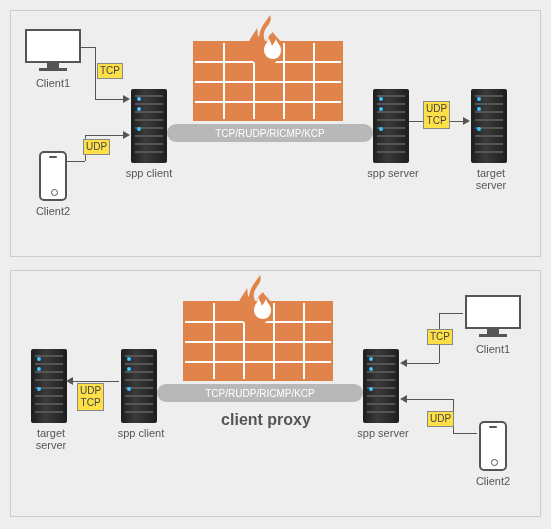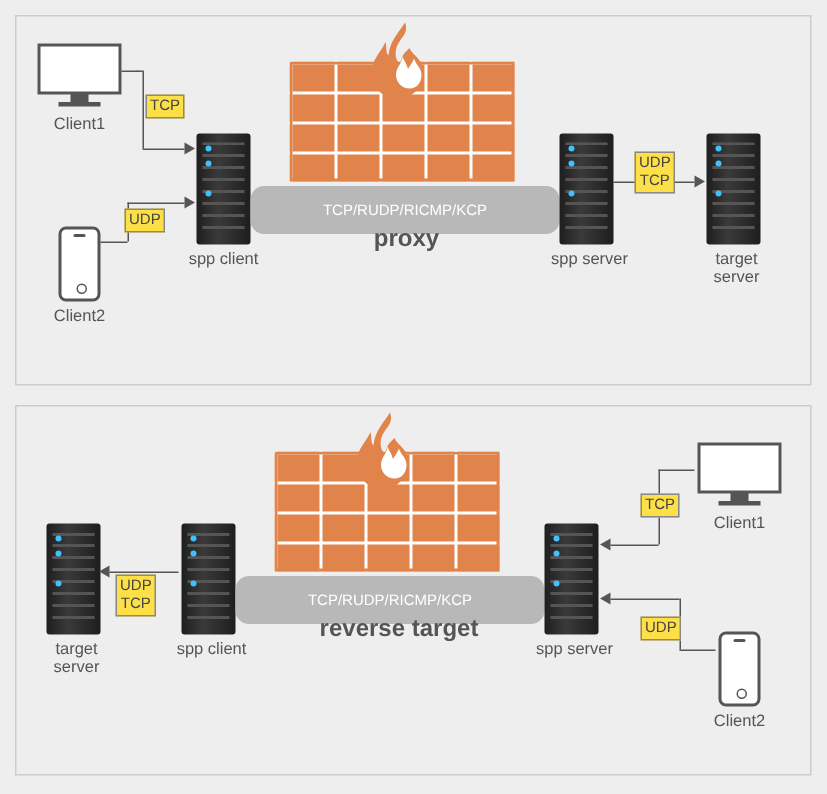--- a/index.html
+++ b/index.html
@@ -2,21 +2,21 @@
 <html><head>
 <meta charset="utf-8">
 <style>
   body{margin:0;background:#eeeeee;font-family:Arial,Helvetica,sans-serif;font-size:11px;color:#444}
   .page{position:relative;width:551px;height:529px}
   .panel{position:absolute;left:10px;right:10px;border:1px solid #ccc;background:#eeeeee}
   .panel.top{top:10px;height:245px}
   .panel.bottom{top:270px;height:245px}
   .lbl{position:absolute;text-align:center;color:#555}
   .big{font-weight:bold;font-size:16px;color:#555}
-  .prot-bar{position:absolute;height:32px;background:#b8b8b8;border-radius:9px;display:flex;align-items:center;justify-content:center;font-size:10px;color:#fff}
+  .prot-bar{position:absolute;height:18px;background:#b8b8b8;border-radius:9px;display:flex;align-items:center;justify-content:center;font-size:10px;color:#fff}
   .prot-box{position:absolute;border:1px solid #888;background:#fde047;font-size:10px;text-align:center;color:#444;line-height:1.2;padding:1px 2px}
   .line{position:absolute;background:#555}
   .lineH{height:1px}
   .lineV{width:1px}
   .arrowR{position:absolute;width:0;height:0;border-left:7px solid #555;border-top:4px solid transparent;border-bottom:4px solid transparent}
   .arrowL{position:absolute;width:0;height:0;border-right:7px solid #555;border-top:4px solid transparent;border-bottom:4px solid transparent}
   
   .monitor{position:absolute;width:56px;height:44px}
   .monitor .screen{width:56px;height:34px;border:2px solid #555;background:#fff;box-sizing:border-box}
   .monitor .stand{width:12px;height:6px;background:#555;margin:-1px auto 0}
@@ -64,21 +64,20 @@
         <svg viewBox="0 0 50 60">
             <path fill="#e0844b" d="M25 2c3 8-4 10-6 18-1 5 1 9 4 11-2-6 2-9 5-12 2 5 9 7 9 16 0 10-7 18-17 18S3 45 3 35c0-9 6-13 9-20 1 4 0 7 2 9 1-10 6-14 11-22z"></path>
             <path fill="#fff" d="M23 24c1 5-4 7-4 13 0 5 4 9 9 9s8-4 8-9c0-5-4-7-5-11-1 3-3 5-4 7-1-4-3-6-4-9z"></path>
           </svg>
       </div>
     </div>
 
     <div class="prot-bar" style="left:156px;top:113px;width:206px">
       <span>TCP/RUDP/RICMP/KCP</span>
     </div>
-    <div class="big lbl" style="left:200px;top:140px;width:120px">proxy</div>
 
     <div class="server" style="left:362px;top:78px"></div>
     <div class="lbl" style="left:344px;top:156px;width:76px">spp server</div>
 
     <div class="server" style="left:460px;top:78px"></div>
     <div class="lbl" style="left:444px;top:156px;width:72px;white-space:pre-line">target
 server</div>
 
     <div class="line lineV" style="left:80px;top:36px;height:1px;width:1px"></div>
     <div class="line lineH" style="left:70px;top:36px;width:14px"></div>
@@ -115,21 +114,21 @@
         <svg viewBox="0 0 50 60">
             <path fill="#e0844b" d="M25 2c3 8-4 10-6 18-1 5 1 9 4 11-2-6 2-9 5-12 2 5 9 7 9 16 0 10-7 18-17 18S3 45 3 35c0-9 6-13 9-20 1 4 0 7 2 9 1-10 6-14 11-22z"></path>
             <path fill="#fff" d="M23 24c1 5-4 7-4 13 0 5 4 9 9 9s8-4 8-9c0-5-4-7-5-11-1 3-3 5-4 7-1-4-3-6-4-9z"></path>
           </svg>
       </div>
     </div>
 
     <div class="prot-bar" style="left:146px;top:113px;width:206px">
       <span>TCP/RUDP/RICMP/KCP</span>
     </div>
-    <div class="big lbl" style="left:180px;top:140px;width:150px">reverse target</div>
+    <div class="big lbl" style="left:180px;top:140px;width:150px">client proxy</div>
 
     <div class="server" style="left:352px;top:78px"></div>
     <div class="lbl" style="left:334px;top:156px;width:76px">spp server</div>
 
     <div class="monitor" style="left:454px;top:24px">
       <div class="screen"></div>
         <div class="stand"></div>
         <div class="base"></div>
     </div>
     <div class="lbl" style="left:446px;top:72px;width:72px">Client1</div>

